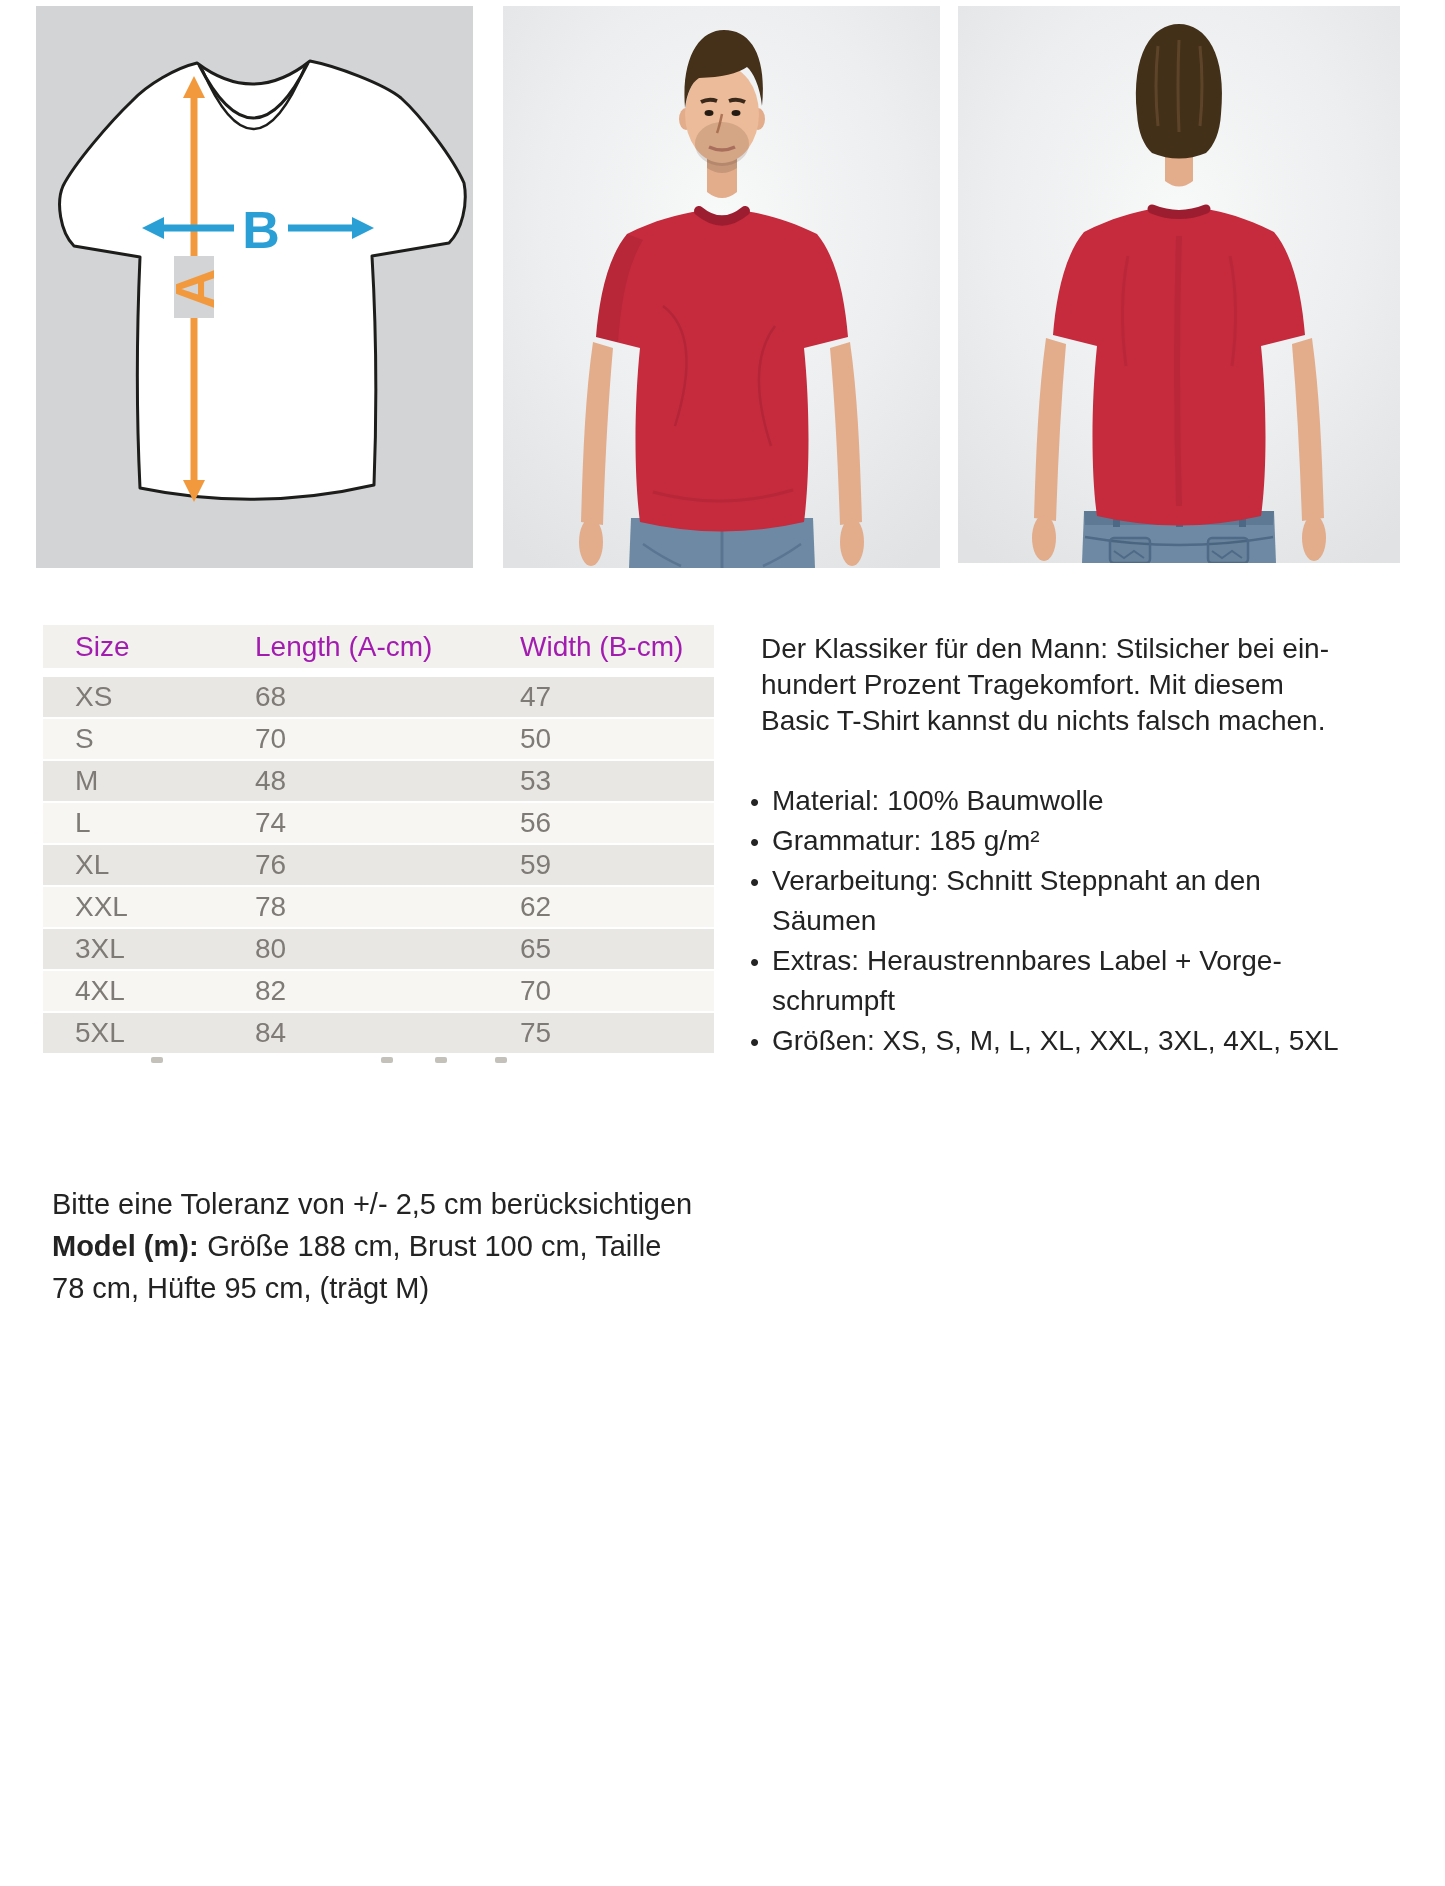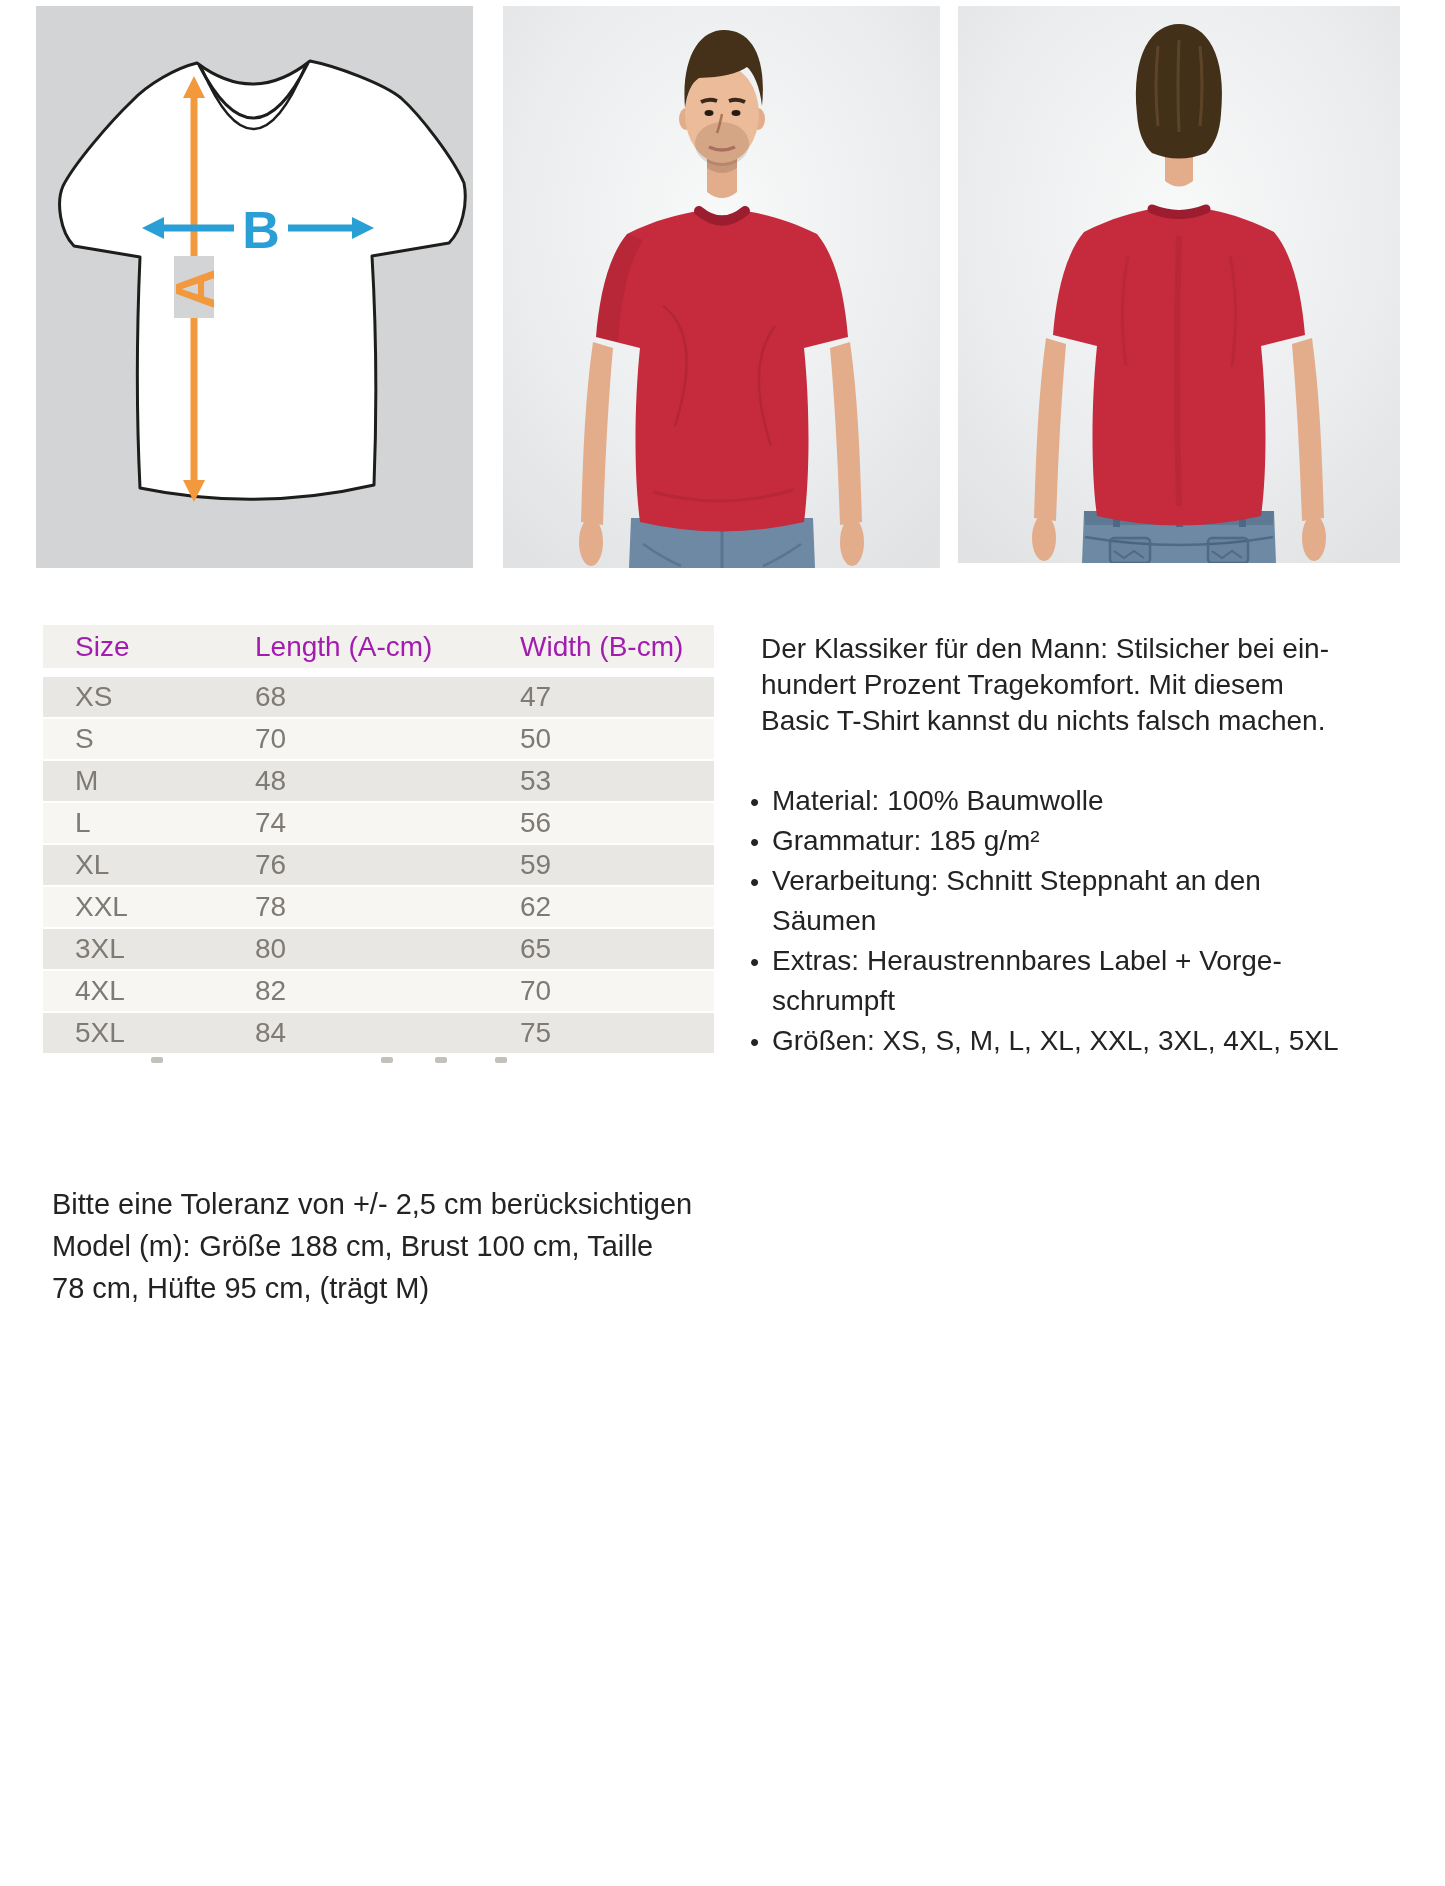--- a/index.html
+++ b/index.html
@@ -28,21 +28,21 @@
   
   .description{position:absolute;left:748px;top:618px;width:660px;font-size:28px}
   .intro{margin:13px;line-height:36px;white-space:pre-line}
   .bullets{list-style:none;margin:42px 0 0 0;padding:0}
   .bullet{position:relative;padding-left:24px;line-height:40px;white-space:pre-line}
   .bullet::before{content:"\2022";position:absolute;left:2px;top:1px;font-size:26px;color:#232323}
 
   
   .notes{position:absolute;left:52px;top:1183px;width:720px;font-size:29px;line-height:42px}
   .notes p{margin:0}
-  .model strong{font-weight:normal;margin-right:.3em}
+  .model strong{font-weight:bold;margin-right:.3em}
   .model span{white-space:pre-line}
 </style>
 </head>
 <body>
 
 <div class="page">
 
   <div class="panel diagram">
     <svg viewBox="0 0 437 562">
 

